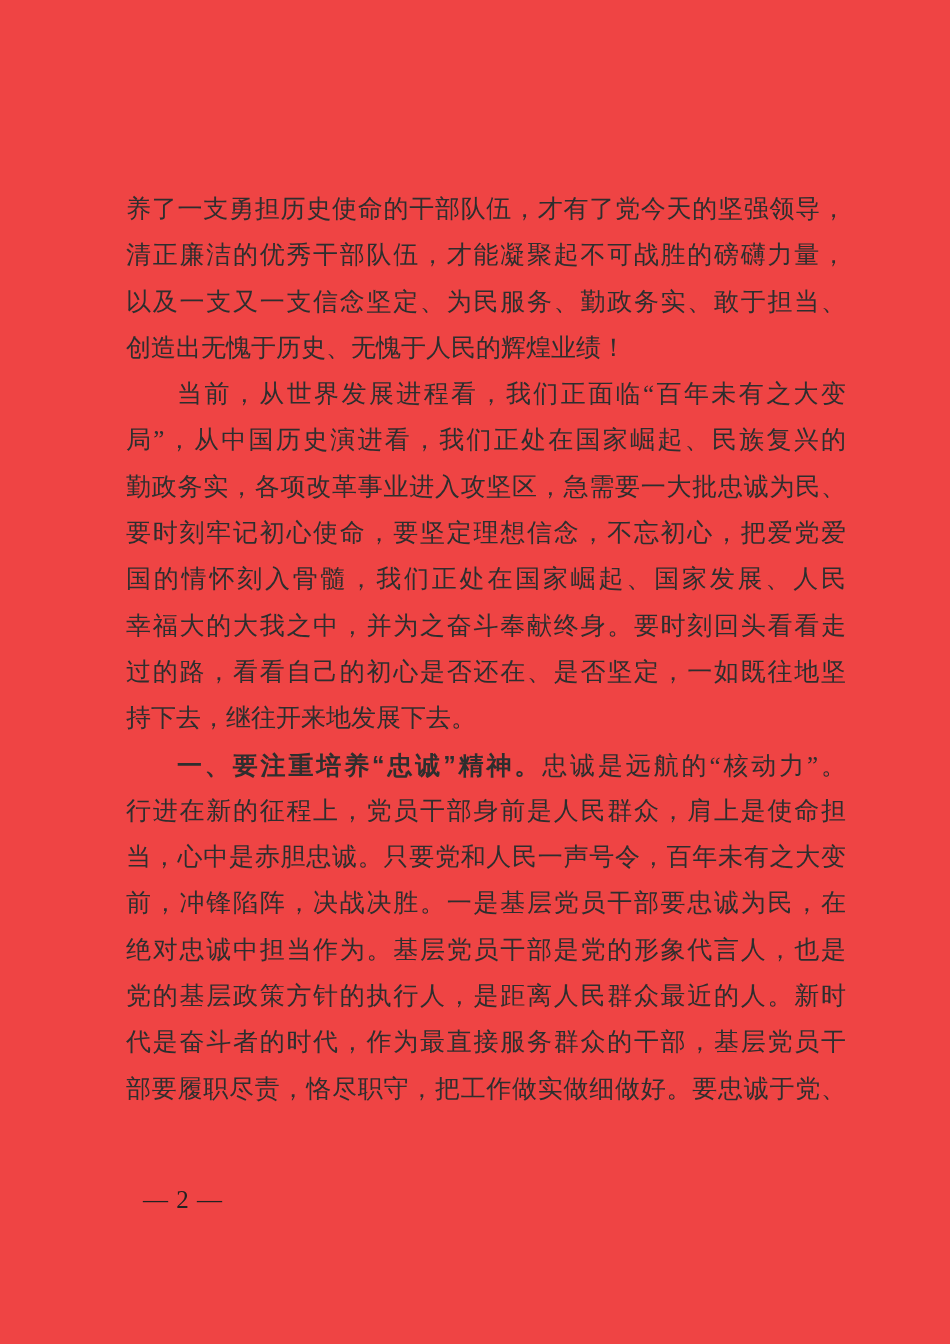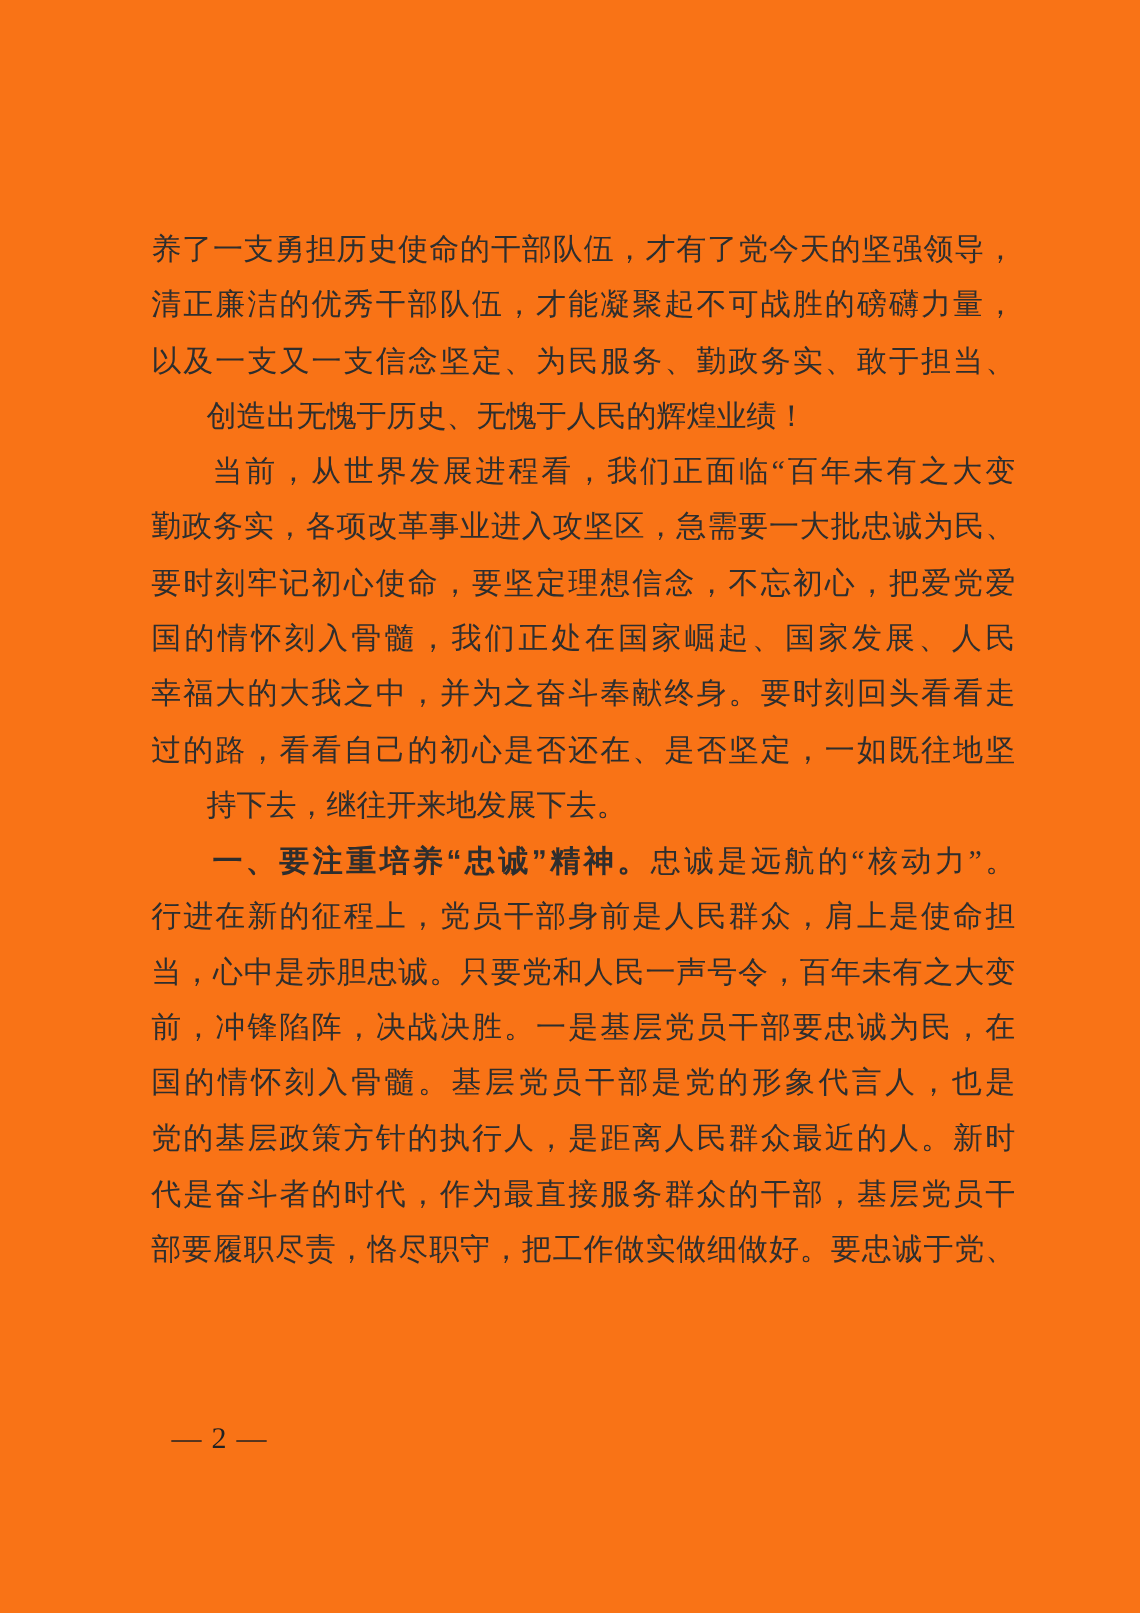--- a/index.html
+++ b/index.html
@@ -4,21 +4,21 @@
 <style>
   html, body {
     margin: 0;
     padding: 0;
     background: #ffffff;
   }
   .page {
     position: relative;
     width: 950px;
     height: 1344px;
-    background: #f97316;
+    background: #ef4444;
     overflow: hidden;
     font-family: "Liberation Serif", serif;
   }
   .text-block {
     position: absolute;
     left: 126px;
     top: 186px;
     width: 720px;
     color: #2e2e2e;
   }
@@ -27,21 +27,20 @@
     line-height: 46.3px;
     font-size: 25px;
     text-align: justify;
     text-align-last: justify;
     white-space: nowrap;
     letter-spacing: 0;
   }
   .line.no-just {
     text-align: right;
     text-align-last: left;
-    margin-left: 46px;
   }
   .line.indent {
     padding-left: 51px;
   }
   .seg {
     font-family: "Liberation Serif", serif;
     font-weight: 400;
   }
   .seg.bold {
     font-family: Liberation Sans, sans-serif;
@@ -61,29 +60,30 @@
 </head>
 <body>
 
 <div class="page">
   <div class="text-block">
       <div class="line"><span class="seg">养了一支勇担历史使命的干部队伍，才有了党今天的坚强领导，</span></div>
       <div class="line"><span class="seg">清正廉洁的优秀干部队伍，才能凝聚起不可战胜的磅礴力量，</span></div>
       <div class="line"><span class="seg">以及一支又一支信念坚定、为民服务、勤政务实、敢于担当、</span></div>
       <div class="line no-just"><span class="seg">创造出无愧于历史、无愧于人民的辉煌业绩！</span></div>
       <div class="line indent"><span class="seg">当前，从世界发展进程看，我们正面临“百年未有之大变</span></div>
+      <div class="line"><span class="seg">局”，从中国历史演进看，我们正处在国家崛起、民族复兴的</span></div>
       <div class="line"><span class="seg">勤政务实，各项改革事业进入攻坚区，急需要一大批忠诚为民、</span></div>
       <div class="line"><span class="seg">要时刻牢记初心使命，要坚定理想信念，不忘初心，把爱党爱</span></div>
       <div class="line"><span class="seg">国的情怀刻入骨髓，我们正处在国家崛起、国家发展、人民</span></div>
       <div class="line"><span class="seg">幸福大的大我之中，并为之奋斗奉献终身。要时刻回头看看走</span></div>
       <div class="line"><span class="seg">过的路，看看自己的初心是否还在、是否坚定，一如既往地坚</span></div>
       <div class="line no-just"><span class="seg">持下去，继往开来地发展下去。</span></div>
       <div class="line indent"><span class="seg bold">一、要注重培养“忠诚”精神。</span><span class="seg">忠诚是远航的“核动力”。</span></div>
       <div class="line"><span class="seg">行进在新的征程上，党员干部身前是人民群众，肩上是使命担</span></div>
       <div class="line"><span class="seg">当，心中是赤胆忠诚。只要党和人民一声号令，百年未有之大变</span></div>
       <div class="line"><span class="seg">前，冲锋陷阵，决战决胜。一是基层党员干部要忠诚为民，在</span></div>
-      <div class="line"><span class="seg">国的情怀刻入骨髓。基层党员干部是党的形象代言人，也是</span></div>
+      <div class="line"><span class="seg">绝对忠诚中担当作为。基层党员干部是党的形象代言人，也是</span></div>
       <div class="line"><span class="seg">党的基层政策方针的执行人，是距离人民群众最近的人。新时</span></div>
       <div class="line"><span class="seg">代是奋斗者的时代，作为最直接服务群众的干部，基层党员干</span></div>
       <div class="line"><span class="seg">部要履职尽责，恪尽职守，把工作做实做细做好。要忠诚于党、</span></div>
     </div>
   <div class="page-number">— 2 —</div>
 </div>
 
 </body></html>

